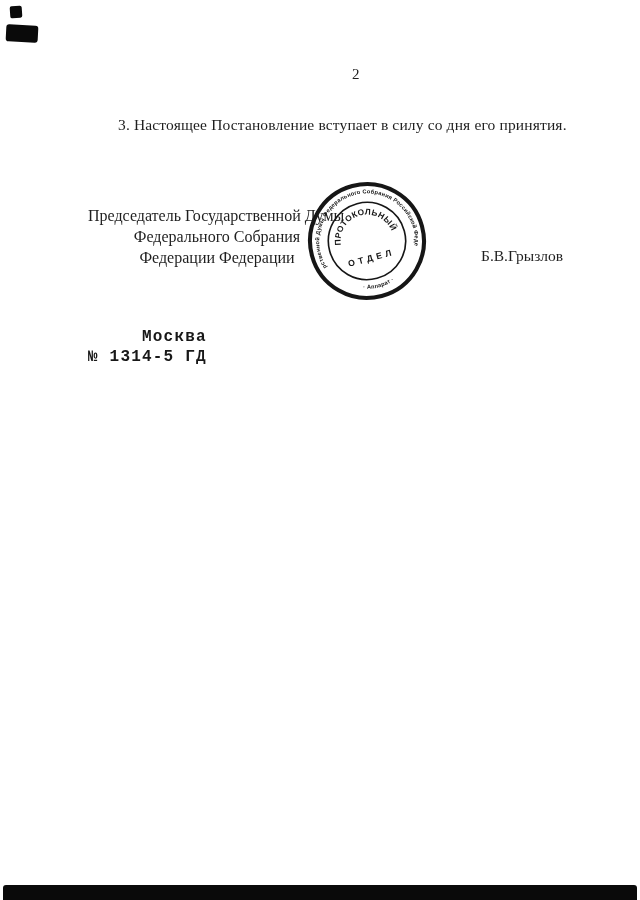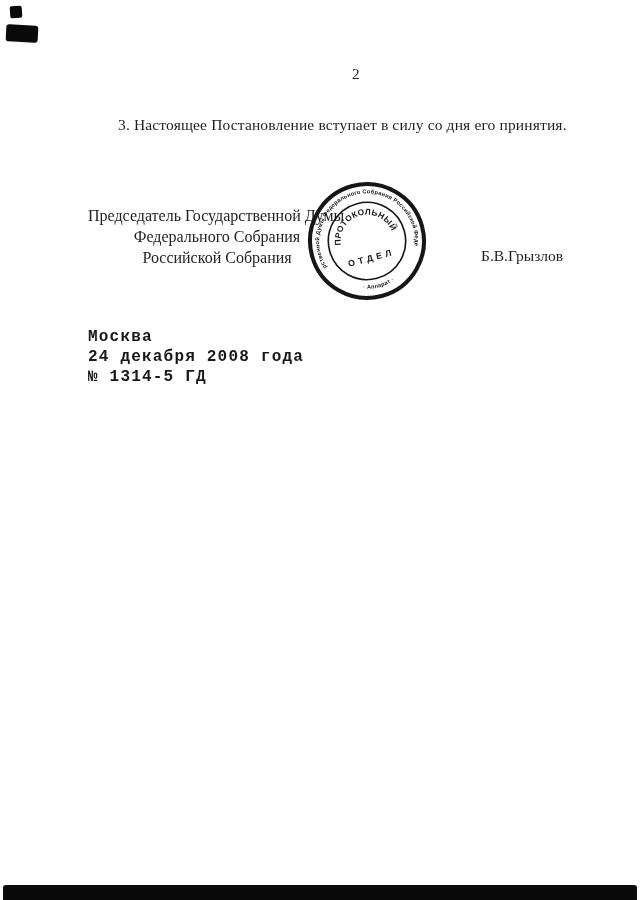--- a/index.html
+++ b/index.html
@@ -40,39 +40,39 @@
     width: 124px; height: 122px;
   }
   .stamp text { font-family: "Liberation Sans", sans-serif; font-weight: bold; }
   .stamp .ring-text { font-size: 5.6px; letter-spacing: 0.2px; }
   .stamp .inner-arc { font-size: 8.2px; letter-spacing: 0.4px; }
   .stamp .inner-line { font-size: 8.6px; letter-spacing: 3.5px; text-anchor: middle; }
   .issuance {
     position: absolute; left: 88px; top: 327px;
     font-family: "Liberation Mono", monospace;
     font-weight: bold; font-size: 16px; line-height: 20px;
-    letter-spacing: 1.2px; white-space: nowrap; color: #181818;
+    letter-spacing: 1.2px; white-space: nowrap; color: #181818; text-align: right;
   }
 </style>
 </head>
 <body>
 
 <div class="page">
 
   <div class="artifact art-tl1"></div>
   <div class="artifact art-tl2"></div>
 
   <div class="pagenum">2</div>
 
   <div class="para">3. Настоящее Постановление вступает в силу со дня его принятия.</div>
 
   <div class="sig">
     <div>Председатель Государственной Думы</div>
     <div class="c">Федерального Собрания</div>
-    <div class="c">Российской Собрания</div>
+    <div class="c">Федерации Федерации</div>
   </div>
 
   <div class="signer-name">Б.В.Грызлов</div>
 
   <svg class="stamp" viewBox="0 0 120 120">
     <defs>
       <path id="arcTop" d="M 15.8 76.1 A 47 47 0 1 1 104.2 76.1"></path>
       <path id="arcBottom" d="M 21.5 87 A 47 47 0 0 0 98.5 87"></path>
       <path id="arcInner" d="M 34.4 64.5 A 26 26 0 1 1 85.6 64.5"></path>
     </defs>
@@ -87,19 +87,18 @@
       </text>
       <text class="inner-arc" text-anchor="middle" fill="#161616">
         <textPath href="#arcInner" startOffset="50%">ПРОТОКОЛЬНЫЙ</textPath>
       </text>
       <text class="inner-line" x="60" y="80" fill="#161616">ОТДЕЛ</text>
     </g>
   </svg>
 
   <div class="issuance">
     <div>Москва</div>
-    <div>24 декабря 2008 года</div>
     <div>№ 1314-5 ГД</div>
   </div>
 
   <div class="artifact art-bottom"></div>
 
 </div>
 
 </body></html>

